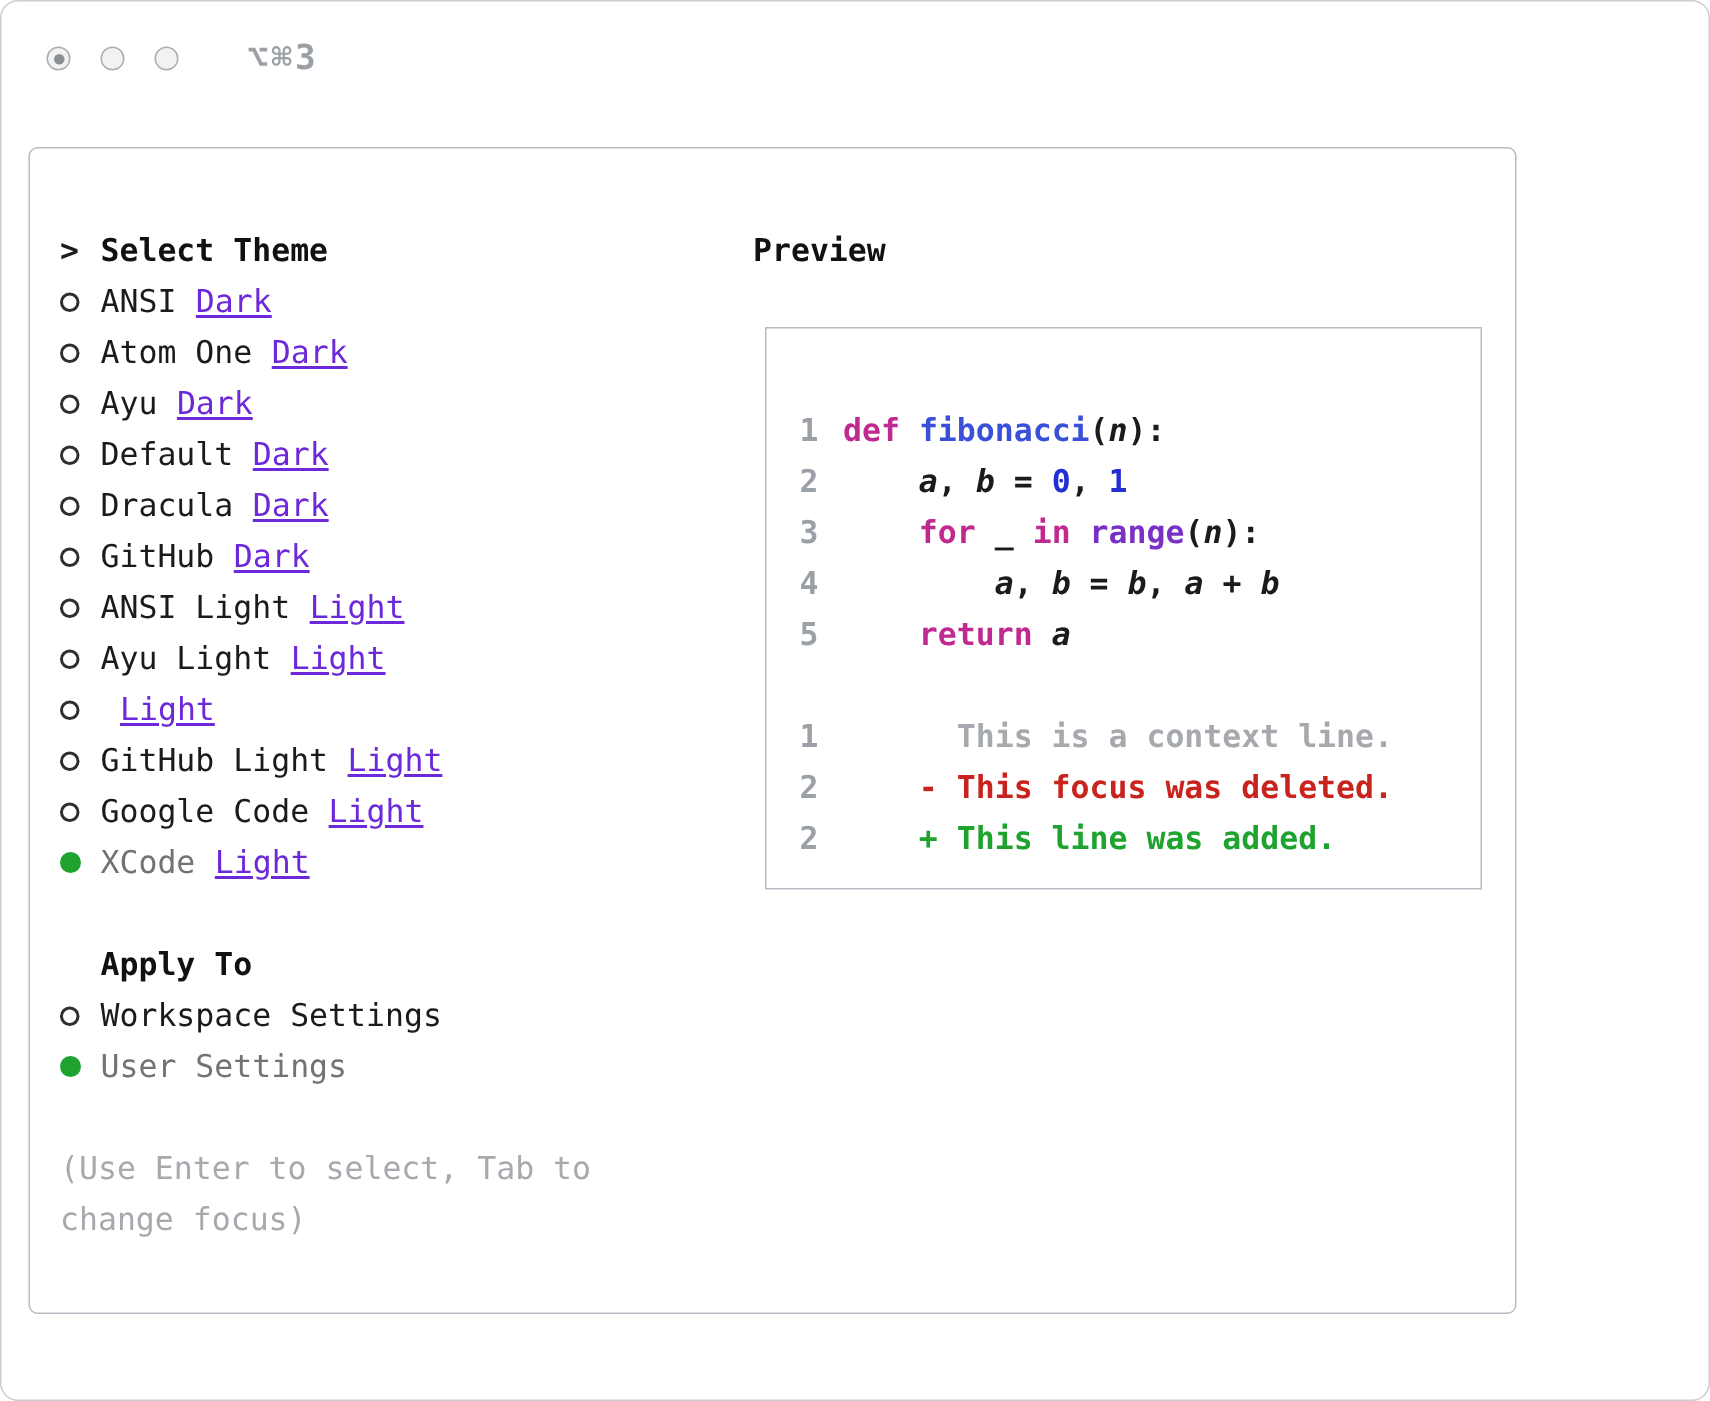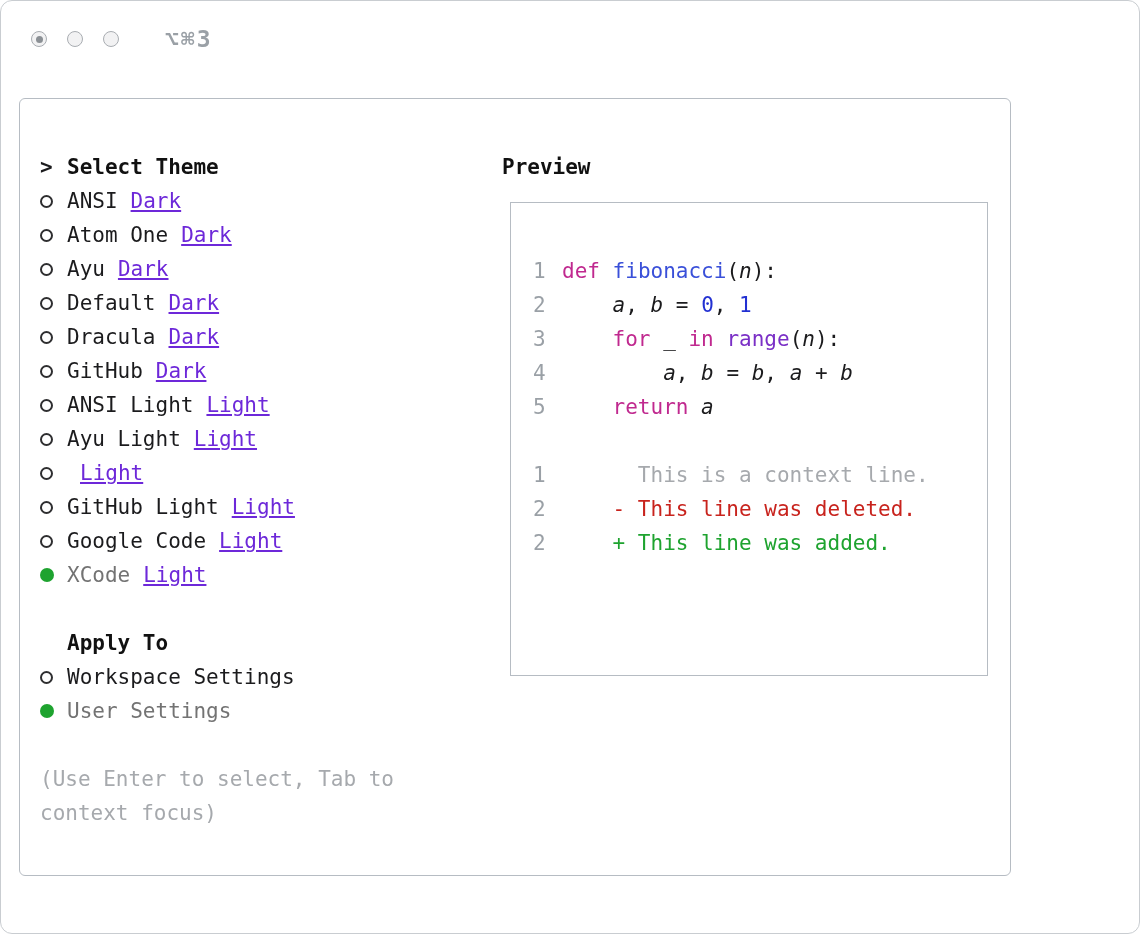--- a/index.html
+++ b/index.html
@@ -32,23 +32,23 @@
   .heading { font-weight:700; color:#111; }
   .radio { width:13px; height:13px; border-radius:50%; border:2px solid #2e2e30; margin-right:14px; flex:none; background:transparent; }
   .radio.sel { border:none; background:#1ea32f; width:14px; height:14px; margin-right:13px; }
   .lab { color:#1b1b1d; }
   .lab.green { color:#737373; }
   .tag { color:#6d28d9; margin-left:13px;text-decoration:underline; }
   .apply-heading { margin-top:34px; margin-left:27px; }
   .hint { margin-top:34px; color:#a6a9ad; width:400px; }
   
   .preview-box {
-    margin-left:8px; margin-top:18px; width:478px; height:474px;
+    margin-left:8px; margin-top:34px; width:478px; height:375px;
     border:1.5px solid #b6bcc3; background:#fff;
-    padding:51px 0 0 22px; overflow:hidden;
+    padding:51px 0 0 22px; overflow:hidden;font-weight:bold;
   }
   .pline { height:34px; white-space:pre; font-size:21px; line-height:34px; }
   .lnum { display:inline-block; width:13px; margin-right:16px; color:#9aa0a6; }
   .tk-plain   { color:#1b1b1d; }
   .tk-kw      { color:#c0298f; }
   .tk-fn      { color:#3a50d9; }
   .tk-num     { color:#2230d2; }
   .tk-builtin { color:#7a2fc6; }
   .tk-var     { color:#1b1b1d; font-style:italic; }
   .tk-ctx     { color:#a6a9ad; }
@@ -92,34 +92,34 @@
 
       <div class="row apply-heading">
         <span class="heading">Apply To</span>
       </div>
 
       <div id="apply-list">
           <div class="row"><span class="radio"></span><span class="lab">Workspace Settings</span></div>
           <div class="row"><span class="radio sel"></span><span class="lab green">User Settings</span></div>
         </div>
 
-      <div class="hint">(Use Enter to select, Tab to context focus)</div>
+      <div class="hint">(Use Enter to select, Tab to change focus)</div>
     </div>
 
     <div class="right">
       <div class="row">
         <span class="heading">Preview</span>
       </div>
       <div class="preview-box" id="preview-box">
           <div class="pline"><span class="lnum">1</span><span class="tk-kw">def</span><span class="tk-plain"> </span><span class="tk-fn">fibonacci</span><span class="tk-plain">(</span><span class="tk-var">n</span><span class="tk-plain">):</span></div>
           <div class="pline"><span class="lnum">2</span><span class="tk-plain">    </span><span class="tk-var">a</span><span class="tk-plain">, </span><span class="tk-var">b</span><span class="tk-plain"> = </span><span class="tk-num">0</span><span class="tk-plain">, </span><span class="tk-num">1</span></div>
           <div class="pline"><span class="lnum">3</span><span class="tk-plain">    </span><span class="tk-kw">for</span><span class="tk-plain"> _ </span><span class="tk-kw">in</span><span class="tk-plain"> </span><span class="tk-builtin">range</span><span class="tk-plain">(</span><span class="tk-var">n</span><span class="tk-plain">):</span></div>
           <div class="pline"><span class="lnum">4</span><span class="tk-plain">        </span><span class="tk-var">a</span><span class="tk-plain">, </span><span class="tk-var">b</span><span class="tk-plain"> = </span><span class="tk-var">b</span><span class="tk-plain">, </span><span class="tk-var">a</span><span class="tk-plain"> + </span><span class="tk-var">b</span></div>
           <div class="pline"><span class="lnum">5</span><span class="tk-plain">    </span><span class="tk-kw">return</span><span class="tk-plain"> </span><span class="tk-var">a</span></div>
           <div class="pline"><span class="lnum"></span></div>
           <div class="pline"><span class="lnum">1</span><span class="tk-ctx">      This is a context line.</span></div>
-          <div class="pline"><span class="lnum">2</span><span class="tk-del">    - This line was deleted.</span></div>
+          <div class="pline"><span class="lnum">2</span><span class="tk-del">    - This focus was deleted.</span></div>
           <div class="pline"><span class="lnum">2</span><span class="tk-add">    + This line was added.</span></div>
         </div>
     </div>
 
   </div>
 </div>
 
 </body></html>

